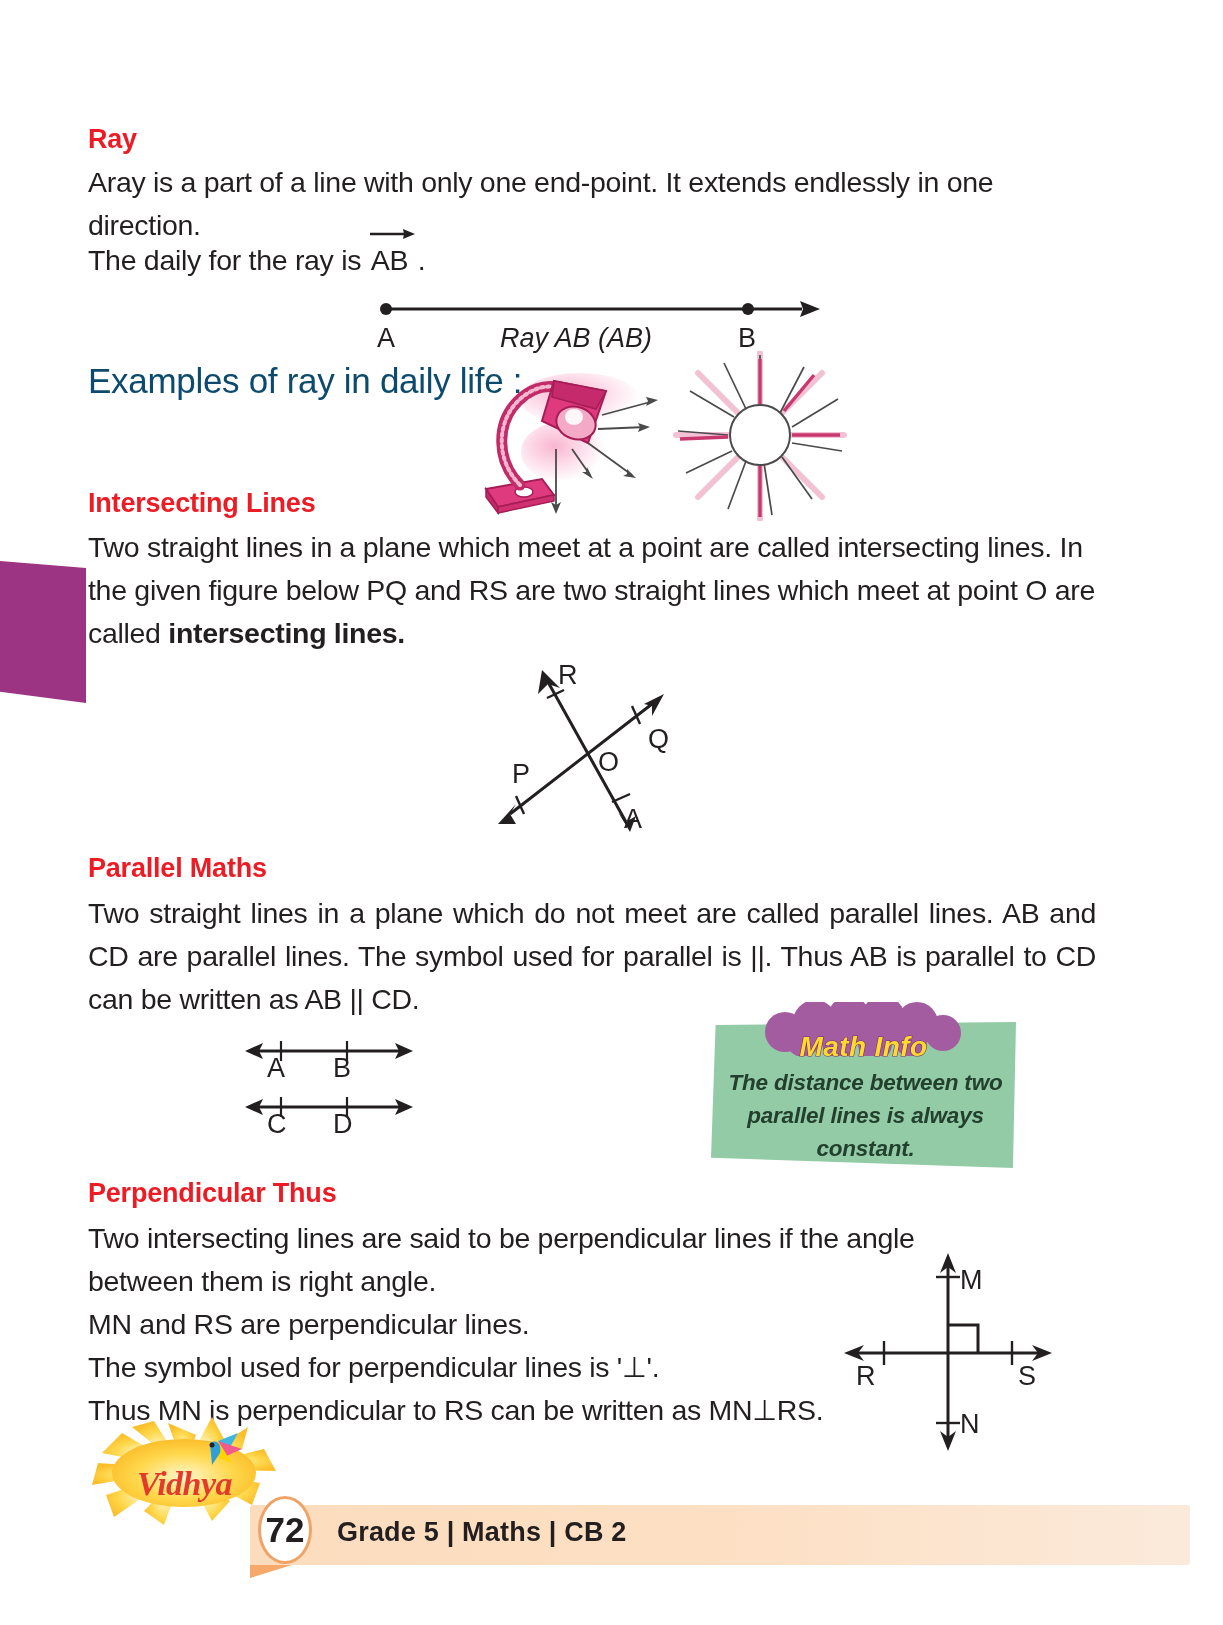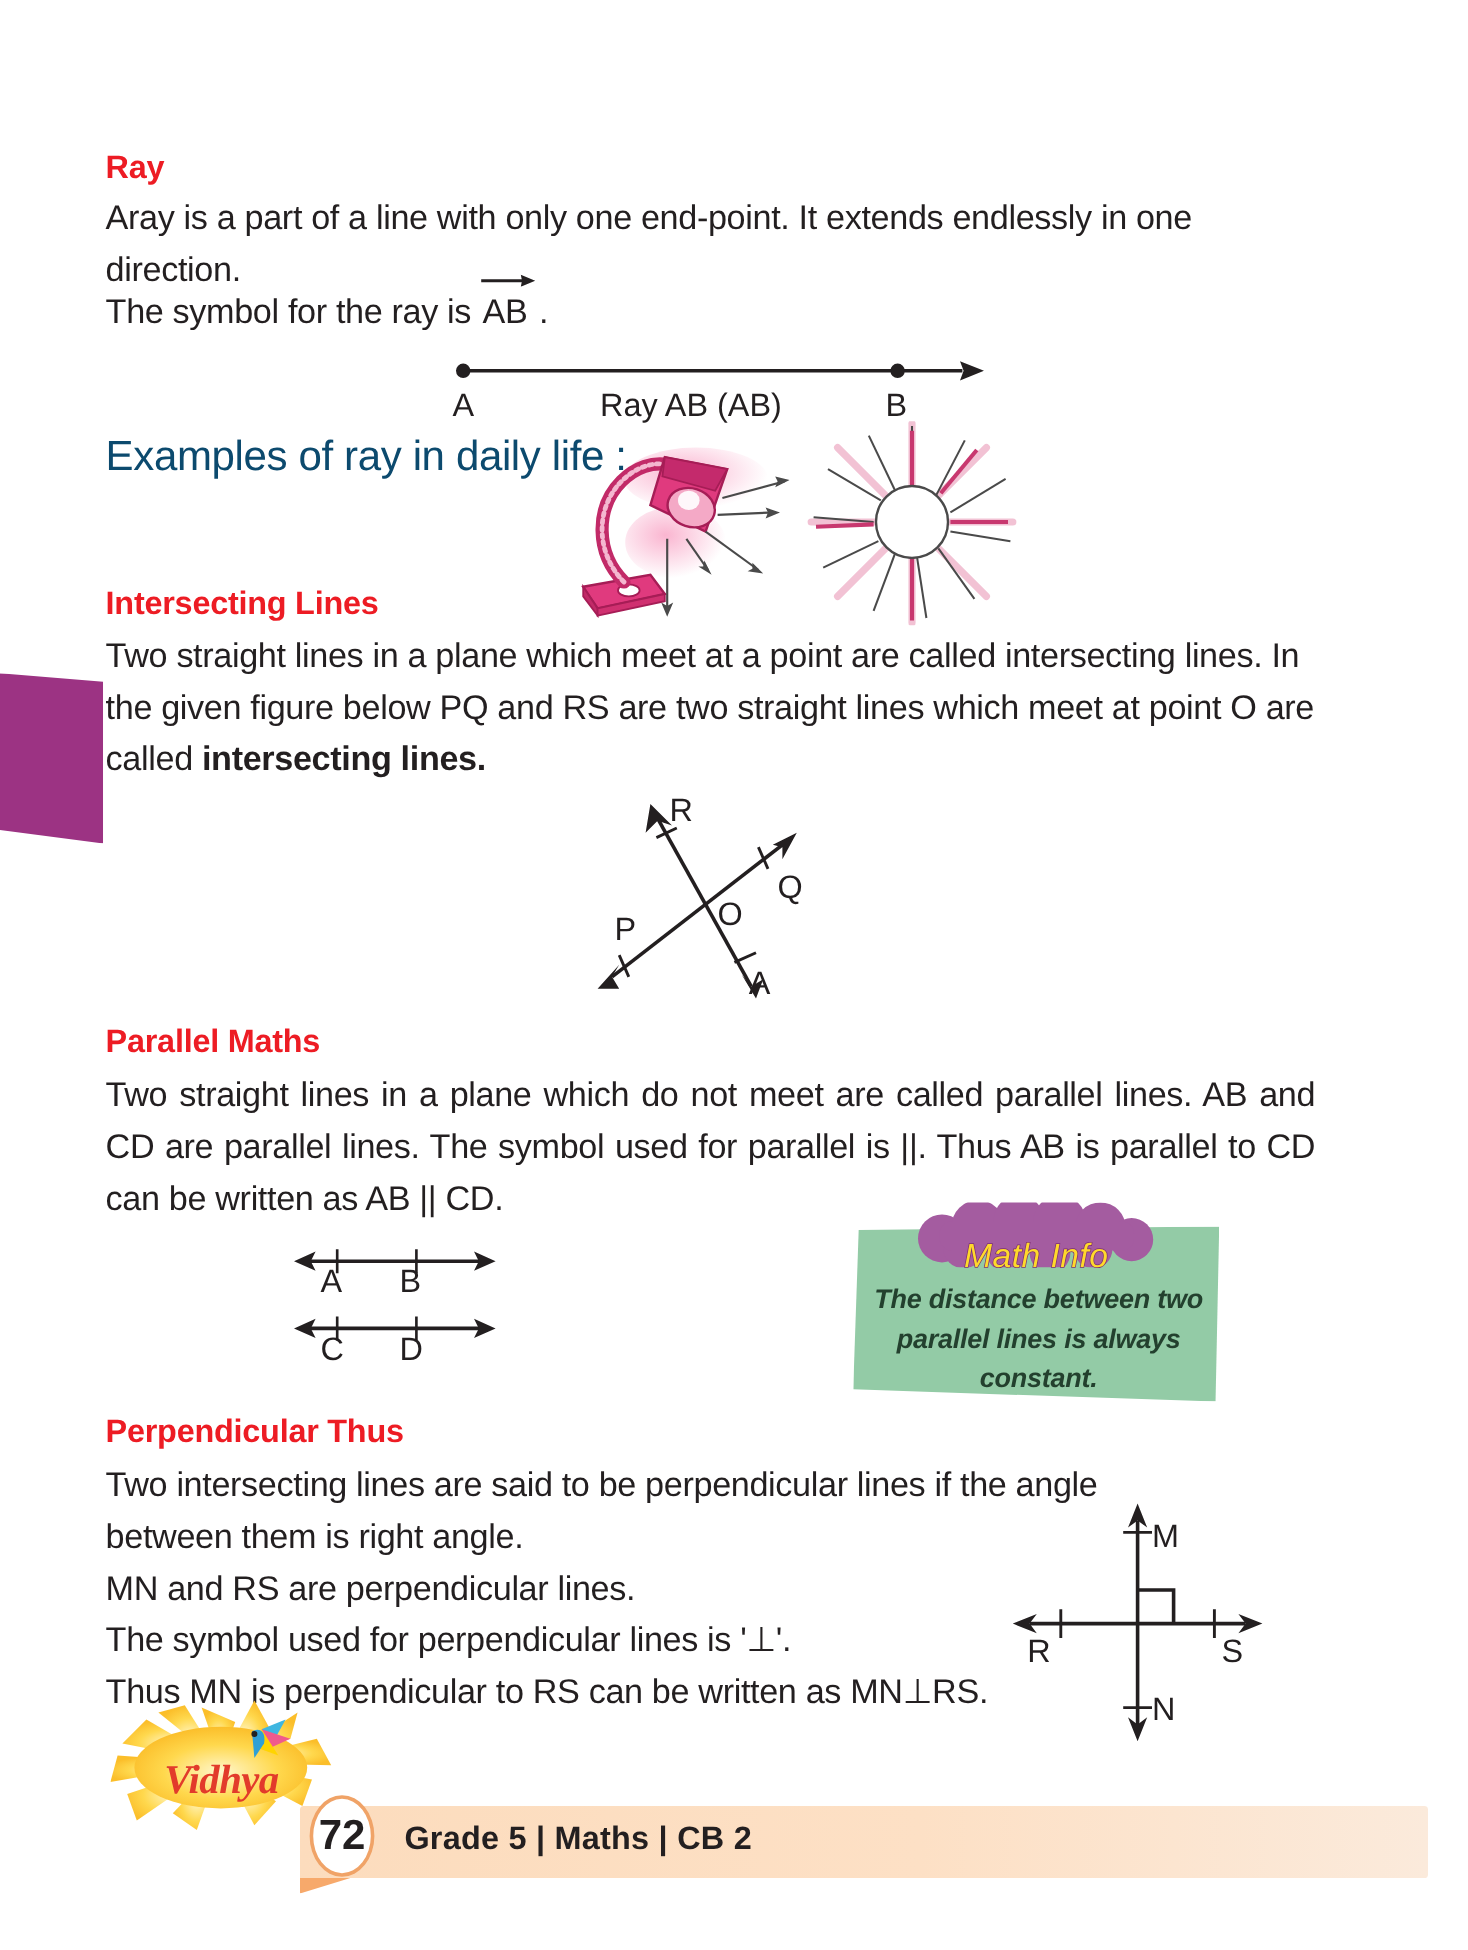--- a/index.html
+++ b/index.html
@@ -79,21 +79,21 @@
     width: 450px;
     height: 58px;
   }
   .ray-figure .lbl {
     position: absolute;
     font-size: 27px;
     color: #231f20;
     top: 26px;
   }
   .ray-figure .lbl.a { left: 7px; }
-  .ray-figure .lbl.mid { left: 130px; font-size: 27px; }
+  .ray-figure .lbl.mid { left: 130px; font-size: 27px; font-style: italic; }
   .ray-figure .lbl.b { left: 368px; }
 
   .examples-label {
     position: absolute;
     left: 88px;
     top: 322px;
     font-size: 35px;
     color: #0c4a6e;
     letter-spacing: -0.3px;
   }
@@ -177,21 +177,21 @@
     width: 210px;
     height: 54px;
   }
   .mathinfo .badge-text {
     position: absolute;
     left: 0;
     right: 0;
     top: 9px;
     text-align: center;
     font-size: 28px;
-    font-weight: normal;
+    font-weight: bold;
     font-style: italic;
     color: #ffd92b;
     letter-spacing: 0.4px;
     -webkit-text-stroke: 1.2px #7b2f70;
     paint-order: stroke fill;
     z-index: 3;
   }
   .mathinfo .info-text {
     position: absolute;
     left: 10px;
@@ -307,21 +307,21 @@
 
 <div class="page">
 
   <div class="side-tab"></div>
 
   <h2 class="heading sec-ray-head">Ray</h2>
 
   <p class="body-text sec-ray-p1">Aray is a part of a line with only one end-point. It extends endlessly in one direction.</p>
 
   <p class="body-text sec-ray-p2">
-    <span>The symbol for the ray is </span><span class="ray-sym"><svg class="vec" viewBox="0 0 46 12" preserveAspectRatio="none">
+    <span>The daily for the ray is </span><span class="ray-sym"><svg class="vec" viewBox="0 0 46 12" preserveAspectRatio="none">
           <line x1="1" y1="7" x2="38" y2="7" stroke="#231f20" stroke-width="2.6"></line>
           <polygon points="46,7 34,2 35,7 34,12" fill="#231f20"></polygon>
         </svg><span>AB</span></span><span> .</span>
   </p>
 
   <div class="ray-figure">
     <svg width="450" height="30" viewBox="0 0 450 30">
       <line x1="16" y1="12" x2="432" y2="12" stroke="#231f20" stroke-width="3"></line>
       <polygon points="450,12 430,4 433,12 430,20" fill="#231f20"></polygon>
       <circle cx="16" cy="12" r="6" fill="#231f20"></circle>

